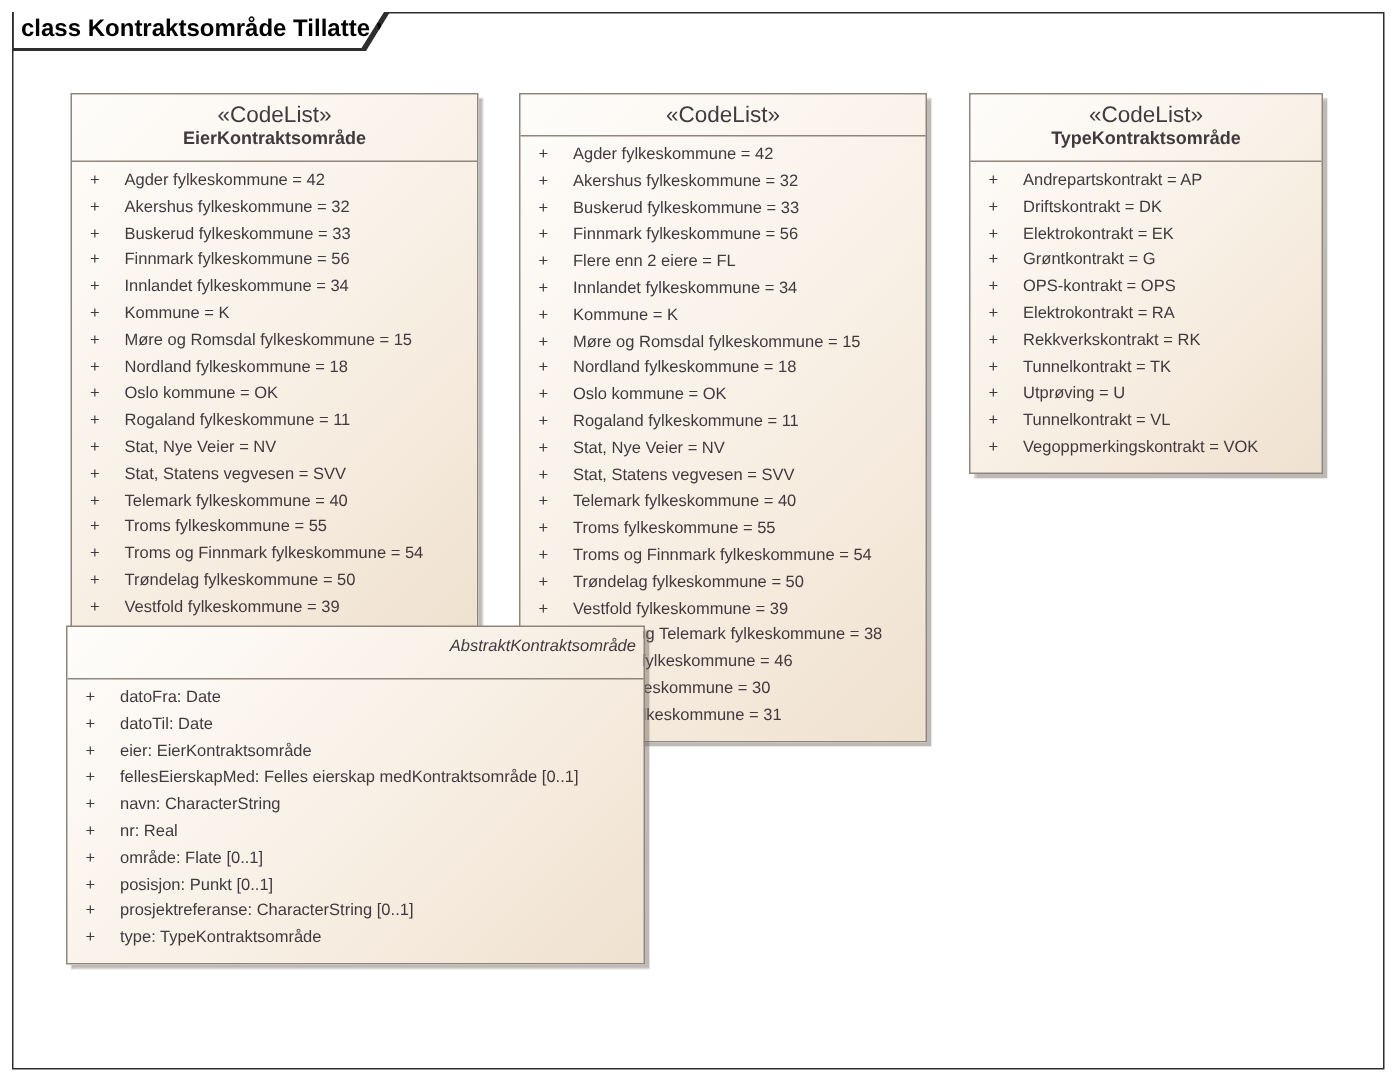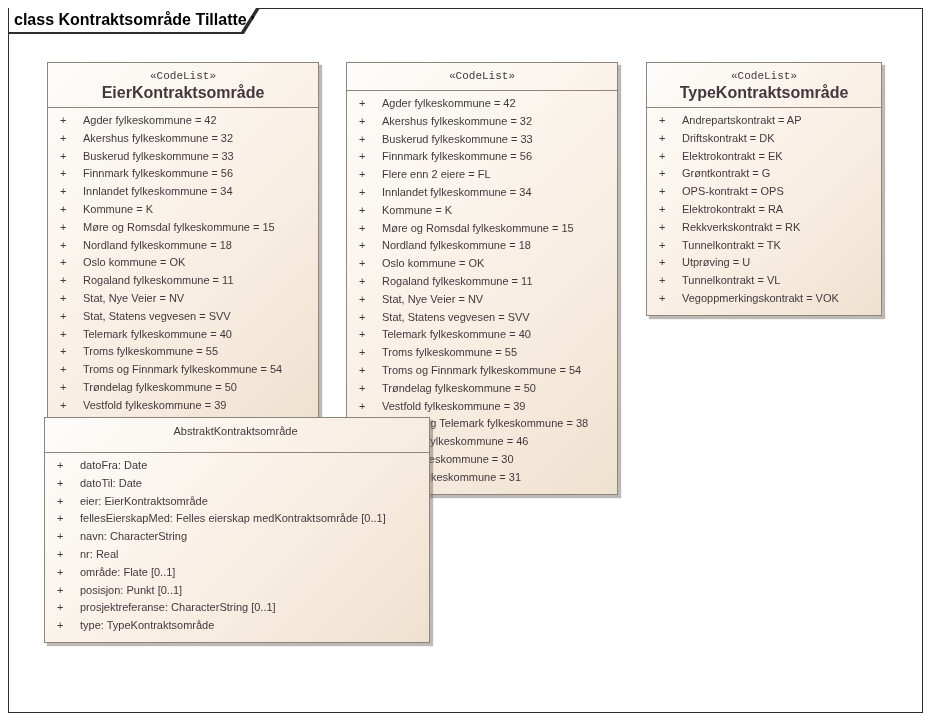--- a/index.html
+++ b/index.html
@@ -13,23 +13,23 @@
     clip-path:polygon(0 0,100% 0,calc(100% - 16px) 100%,0 100%);}
   .tab-inner{position:absolute;left:1px;top:0px;width:249px;height:24px;background:#ffffff;
     clip-path:polygon(0 0,calc(100% - 2px) 0,calc(100% - 17px) 100%,0 100%);}
   .tab-label{position:absolute;left:6px;top:0;width:230px;height:24px;line-height:24px;
     font-size:16px;font-weight:bold;color:#000;white-space:nowrap;}
   
   .umlbox{position:absolute;border:1px solid #8e857c;
     background:linear-gradient(135deg,#fefdfb 0%,#f8efe4 55%,#efe1cf 100%);
     box-shadow:3px 3px 1px rgba(110,100,90,0.45);}
   .hdr{border-bottom:1px solid #8e857c;text-align:center;padding:6px 2px 6px;}
-  .stereotype{display:block;font-size:11px;line-height:15px;font-family:Liberation Mono, monospace;}
-  .clsname{display:block;font-size:16px;font-weight:bold;line-height:17px;white-space:nowrap;}
-  .parentname{display:block;font-size:11px;
+  .stereotype{display:block;font-size:15px;line-height:15px;}
+  .clsname{display:block;font-size:12px;font-weight:bold;line-height:17px;white-space:nowrap;}
+  .parentname{display:block;text-align:right;font-size:11px;font-style:italic;
     line-height:14px;padding:0 3px 0 0;margin-bottom:8px;white-space:nowrap;overflow:hidden;}
   .attrs{padding:4px 0 7px;}
   .attr{position:relative;height:17.8px;line-height:17.8px;font-size:11px;
     padding-left:35px;white-space:nowrap;overflow:hidden;}
   .attr .plus{position:absolute;left:12px;top:0;}
   
   .box-eier{left:47px;top:62px;width:270px;}
   .box-felles{left:346px;top:62px;width:270px;}
   .box-type{left:646px;top:62px;width:234px;}
   .box-kontrakt{left:44px;top:417px;width:384px;z-index:10;}

